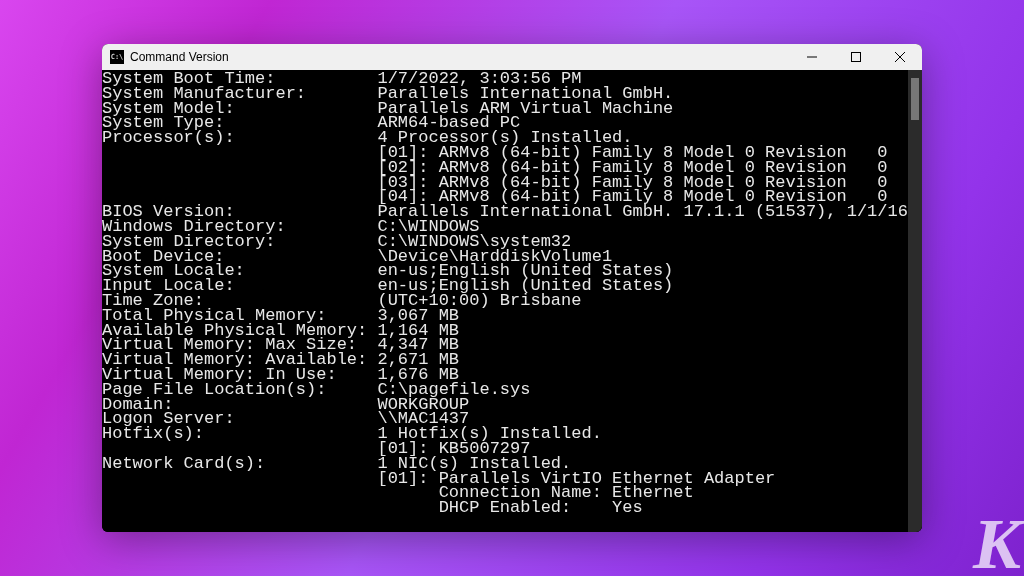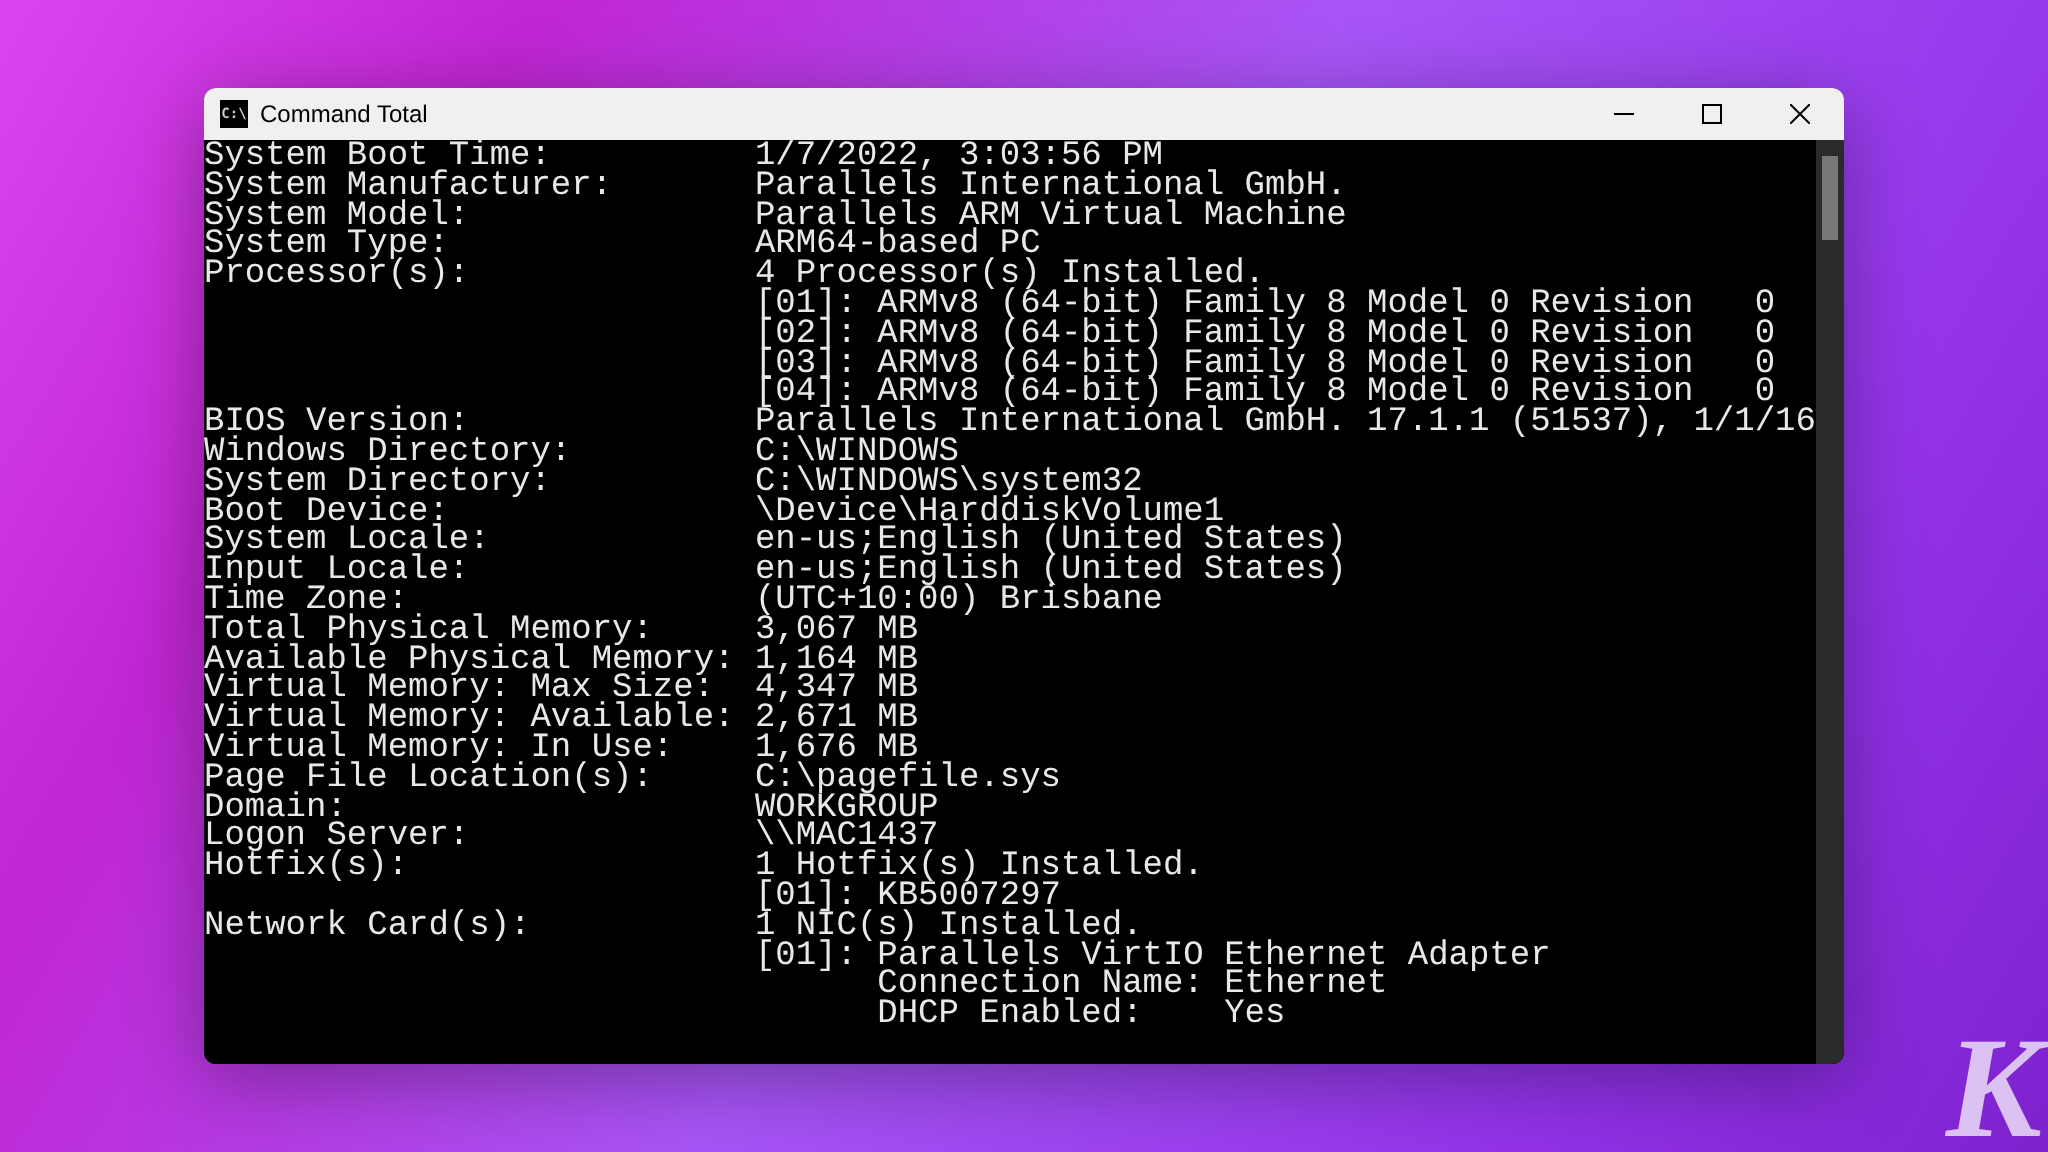--- a/index.html
+++ b/index.html
@@ -103,21 +103,21 @@
     }
   </style>
 </head>
 <body>
 
 <div class="window">
   <div class="titlebar">
     <div class="icon">
         <span>C:\</span>
       </div>
-    <div class="title">Command Total</div>
+    <div class="title">Command Version</div>
     <div class="spacer"></div>
     <div class="win-btn">
       <svg viewBox="0 0 10 10">
           <line x1="0" y1="5" x2="10" y2="5" stroke="currentColor" stroke-width="1"></line>
         </svg>
     </div>
     <div class="win-btn">
       <svg viewBox="0 0 10 10">
           <rect x="0.5" y="0.5" width="9" height="9" stroke="currentColor" fill="none" stroke-width="1"></rect>
         </svg>

